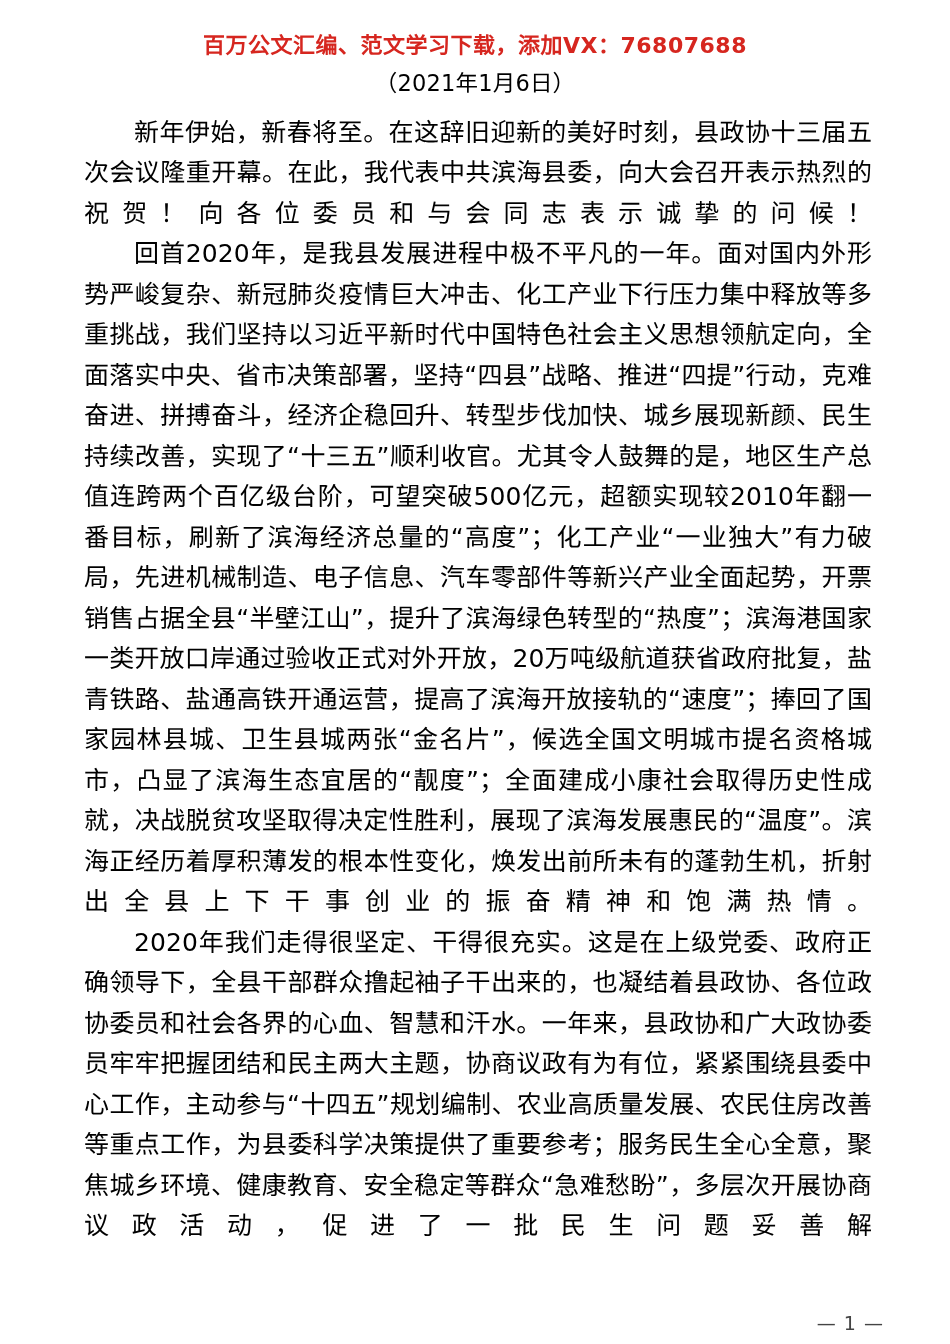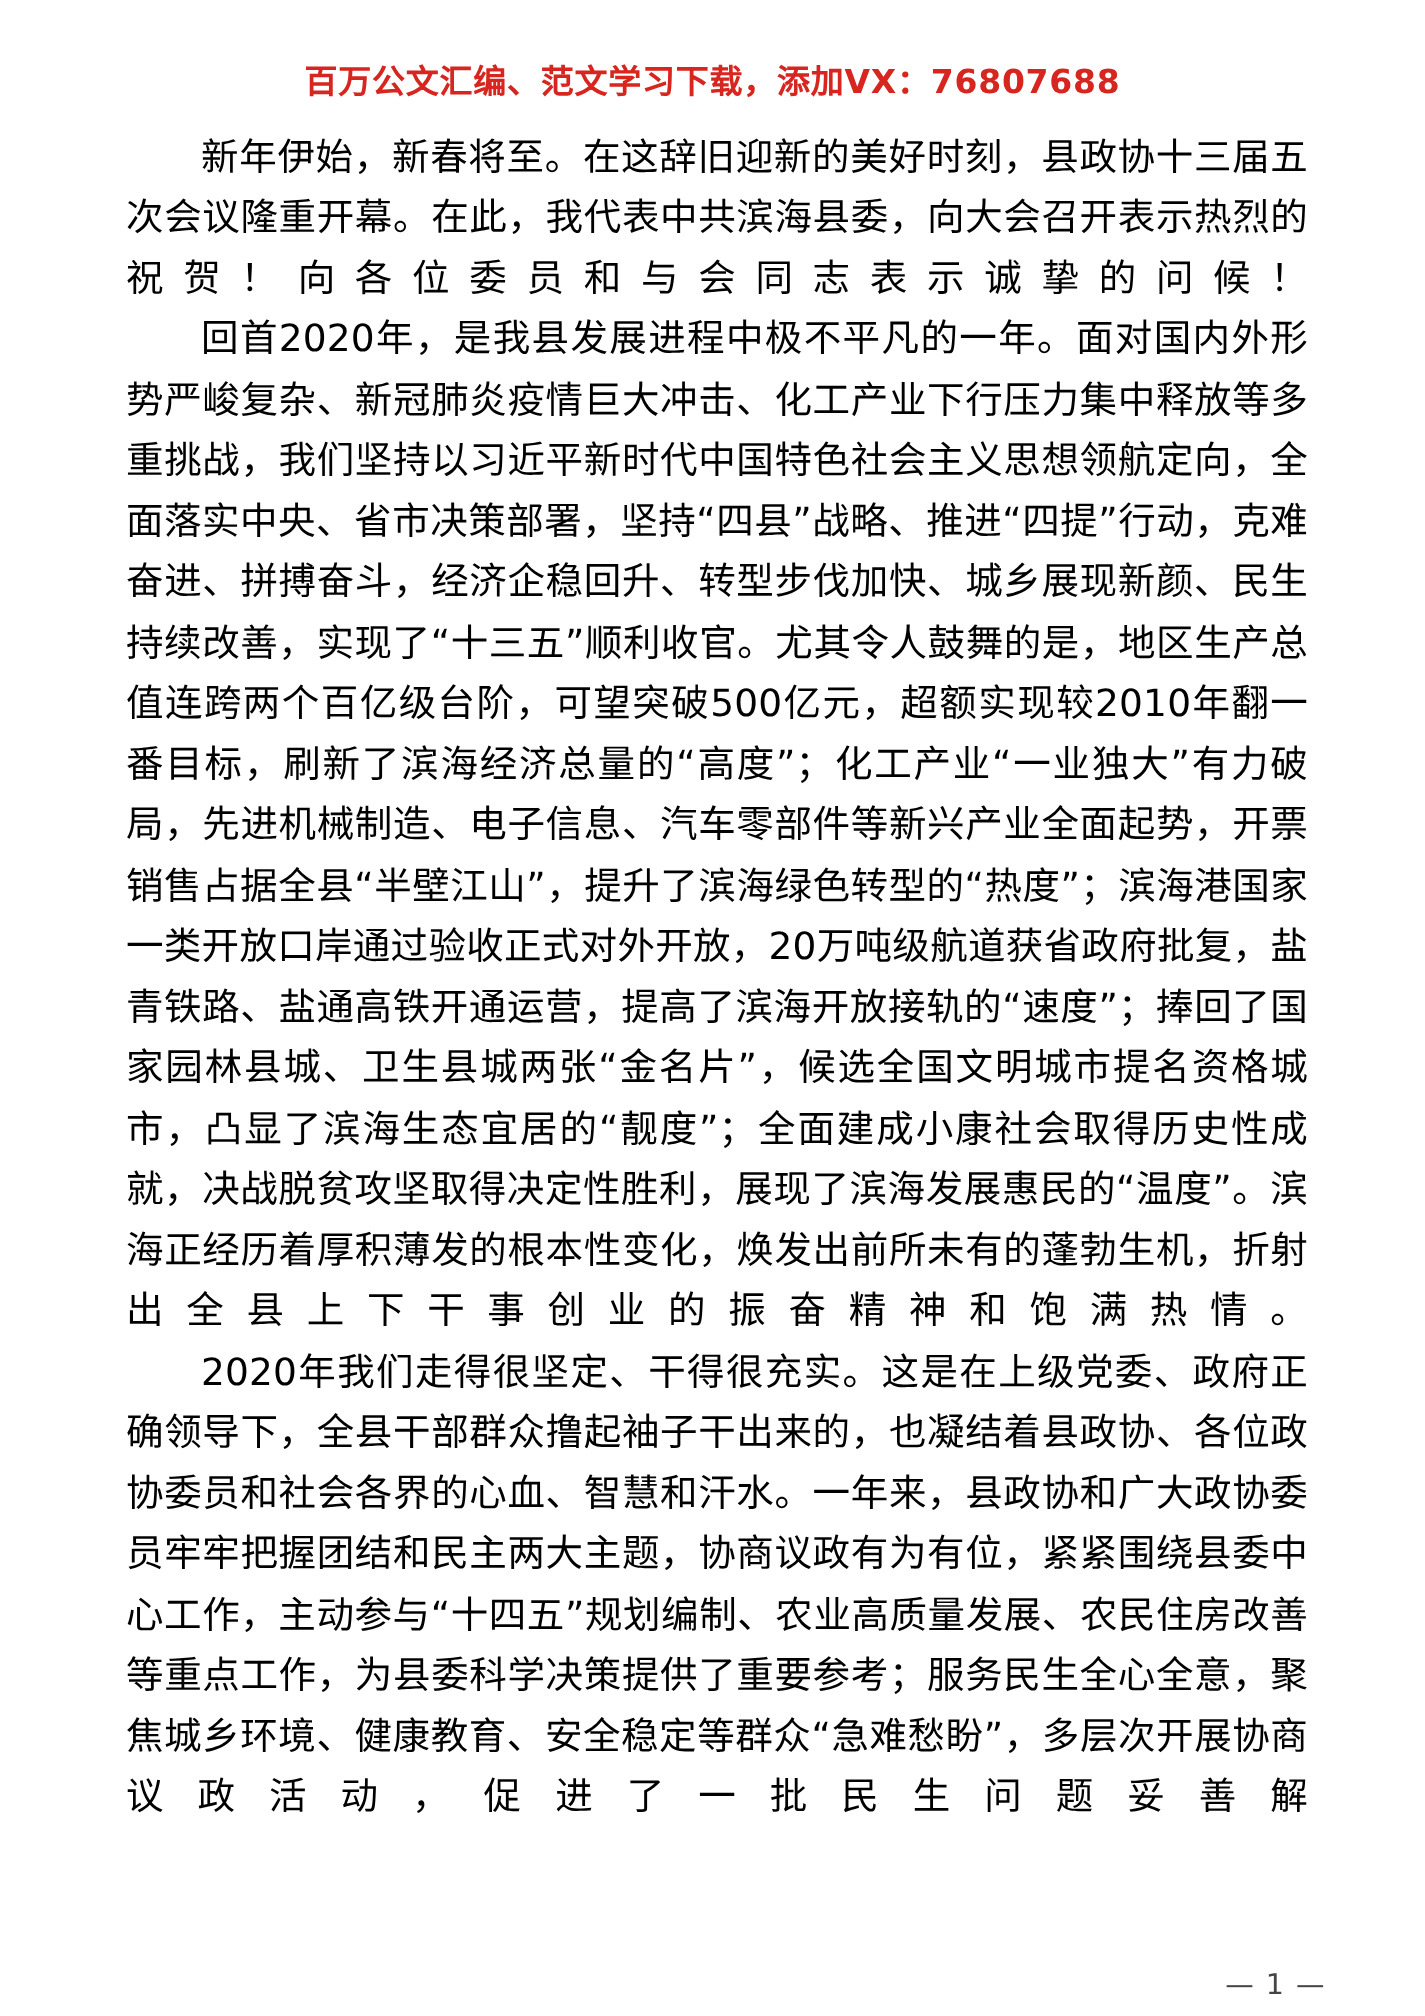--- a/index.html
+++ b/index.html
@@ -25,21 +25,21 @@
     padding: 0;
     position: relative;
   }
 
   
   .promo-banner {
     text-align: center;
     font-size: 22px;
     font-weight: 700;
     letter-spacing: 0.5px;
-    padding-top: 42px;
+    padding-top: 32px;
     padding-bottom: 2px;
     line-height: 1.3;
   }
 
   
   .doc-title {
     font-size: 22.5px;
     font-weight: 400;
     line-height: 1.55;
     text-align: center;
@@ -107,20 +107,21 @@
 </style>
 </head>
 <body>
 
 <div class="page">
 
   <div class="promo-banner" style="color:#d6261f;">百万公文汇编、范文学习下载，添加VX：76807688</div>
 
 
 
+  <div class="docdate">（2021年1月6日）</div>
 
   <div class="body-wrap">
 
 
     <p class="para">新年伊始，新春将至。在这辞旧迎新的美好时刻，县政协十三届五次会议隆重开幕。在此，我代表中共滨海县委，向大会召开表示热烈的祝贺！向各位委员和与会同志表示诚挚的问候！</p>
 
     <p class="para">回首2020年，是我县发展进程中极不平凡的一年。面对国内外形势严峻复杂、新冠肺炎疫情巨大冲击、化工产业下行压力集中释放等多重挑战，我们坚持以习近平新时代中国特色社会主义思想领航定向，全面落实中央、省市决策部署，坚持“四县”战略、推进“四提”行动，克难奋进、拼搏奋斗，经济企稳回升、转型步伐加快、城乡展现新颜、民生持续改善，实现了“十三五”顺利收官。尤其令人鼓舞的是，地区生产总值连跨两个百亿级台阶，可望突破500亿元，超额实现较2010年翻一番目标，刷新了滨海经济总量的“高度”；化工产业“一业独大”有力破局，先进机械制造、电子信息、汽车零部件等新兴产业全面起势，开票销售占据全县“半壁江山”，提升了滨海绿色转型的“热度”；滨海港国家一类开放口岸通过验收正式对外开放，20万吨级航道获省政府批复，盐青铁路、盐通高铁开通运营，提高了滨海开放接轨的“速度”；捧回了国家园林县城、卫生县城两张“金名片”，候选全国文明城市提名资格城市，凸显了滨海生态宜居的“靓度”；全面建成小康社会取得历史性成就，决战脱贫攻坚取得决定性胜利，展现了滨海发展惠民的“温度”。滨海正经历着厚积薄发的根本性变化，焕发出前所未有的蓬勃生机，折射出全县上下干事创业的振奋精神和饱满热情。</p>
 
     <p class="para last-open">2020年我们走得很坚定、干得很充实。这是在上级党委、政府正确领导下，全县干部群众撸起袖子干出来的，也凝结着县政协、各位政协委员和社会各界的心血、智慧和汗水。一年来，县政协和广大政协委员牢牢把握团结和民主两大主题，协商议政有为有位，紧紧围绕县委中心工作，主动参与“十四五”规划编制、农业高质量发展、农民住房改善等重点工作，为县委科学决策提供了重要参考；服务民生全心全意，聚焦城乡环境、健康教育、安全稳定等群众“急难愁盼”，多层次开展协商议政活动，促进了一批民生问题妥善解</p>
 

